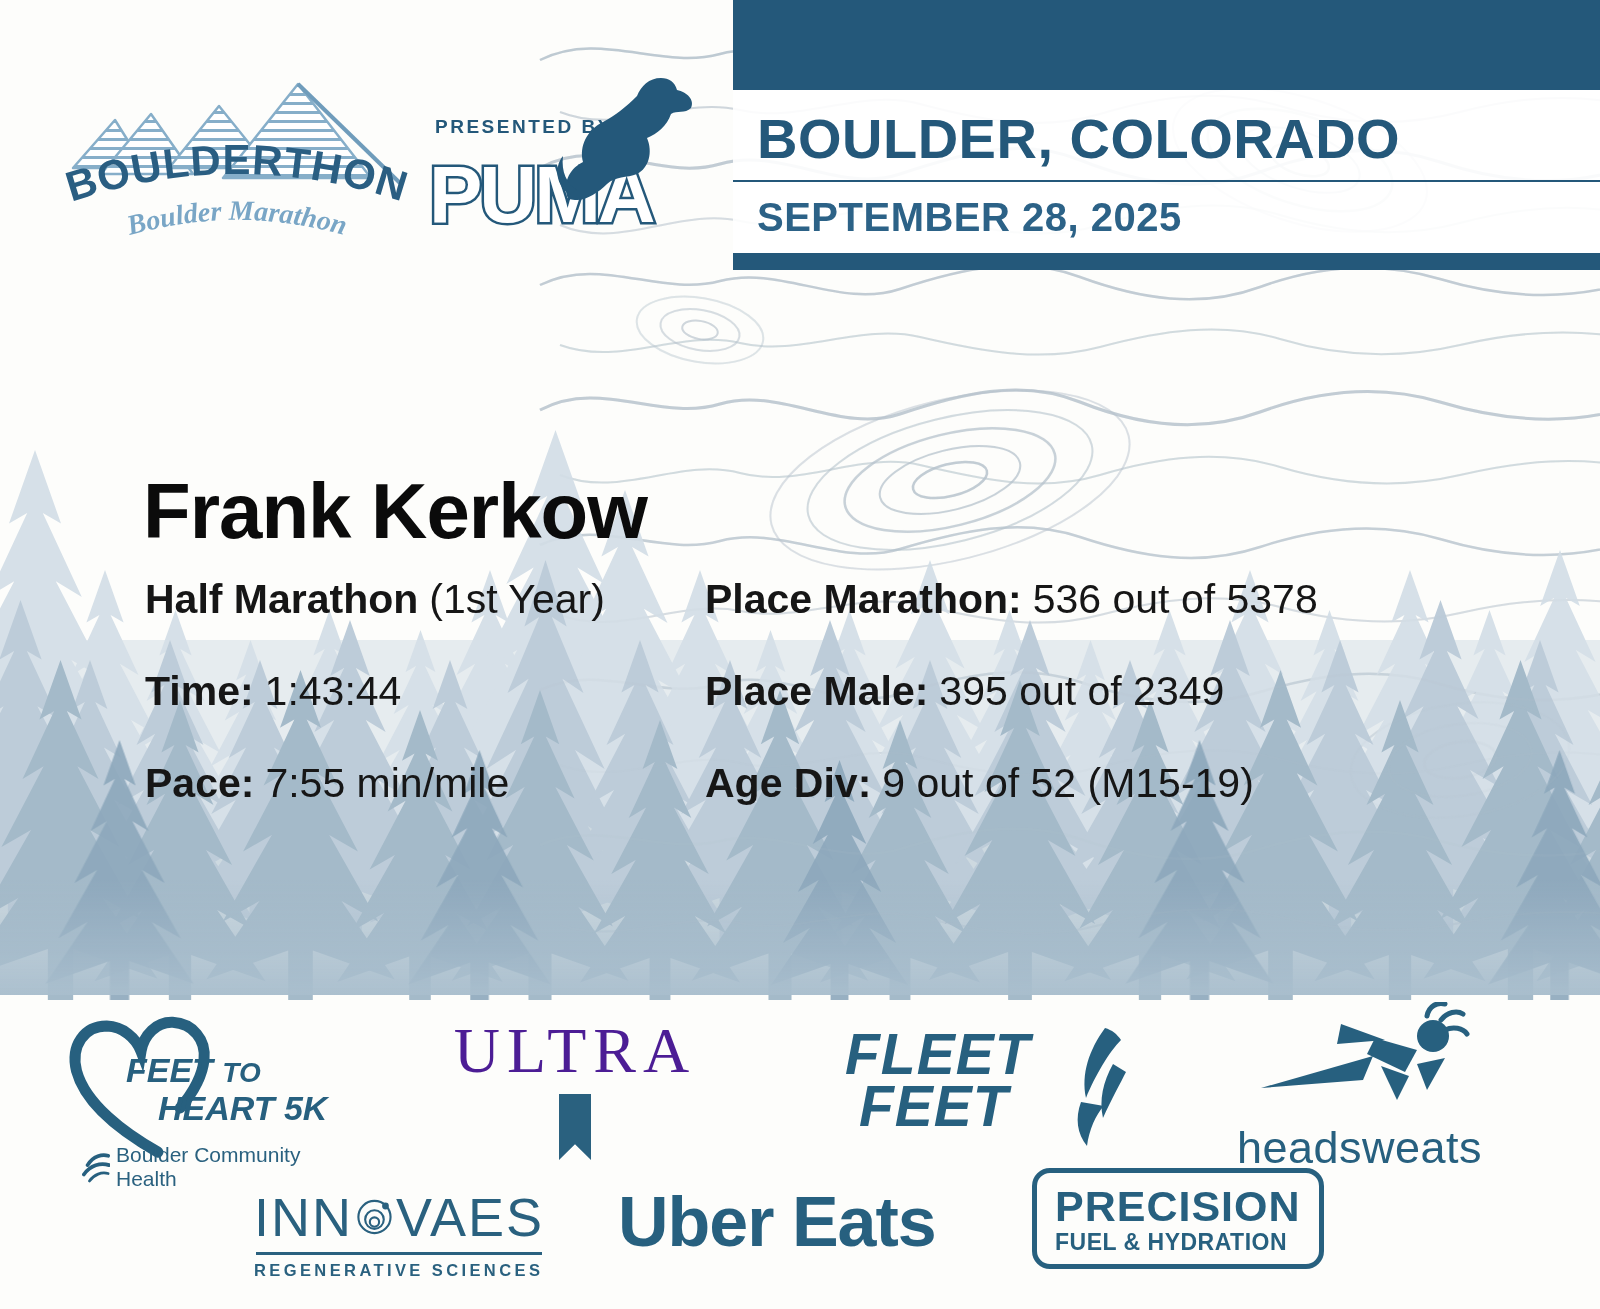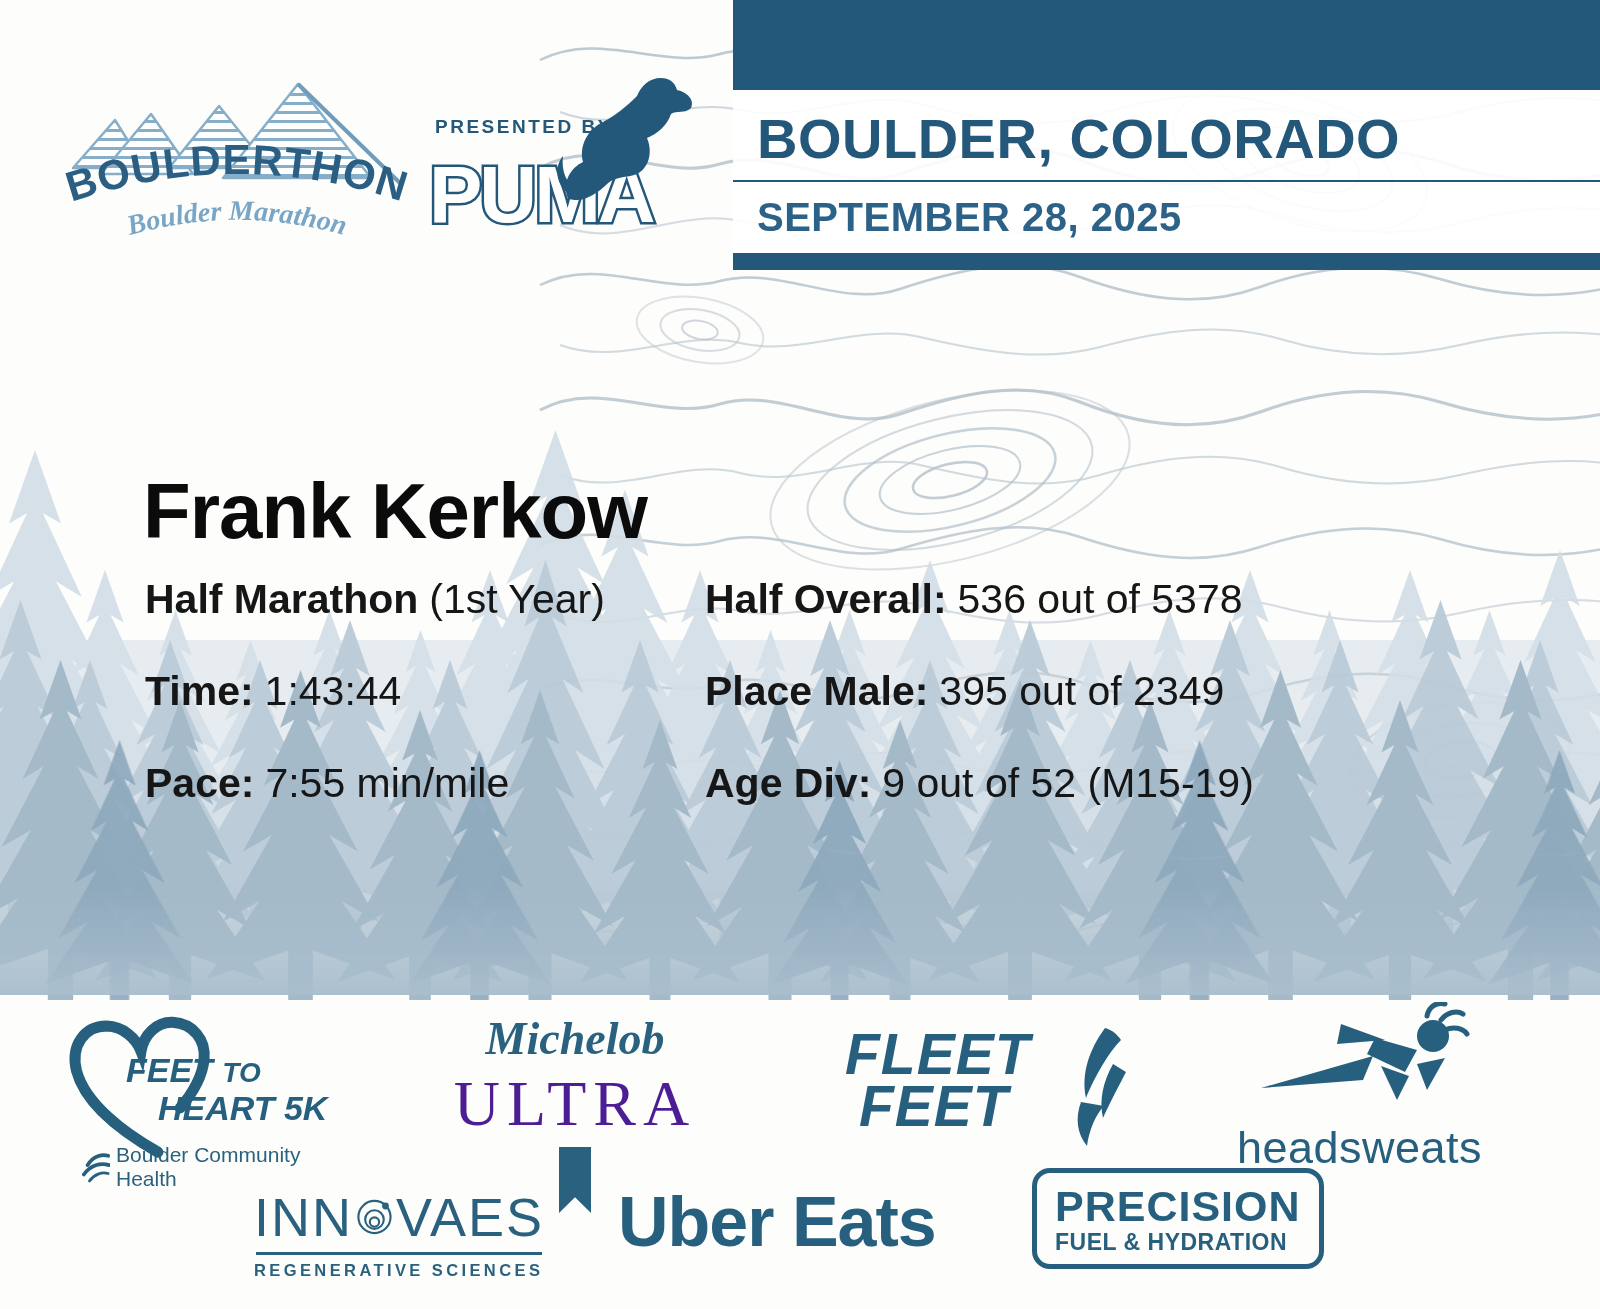--- a/index.html
+++ b/index.html
@@ -264,21 +264,21 @@
     <div class="stat-row">
       <span class="stat-label">Half Marathon</span><span class="stat-value">(1st Year)</span>
     </div>
     <div class="stat-row">
       <span class="stat-label">Time:</span><span class="stat-value">1:43:44</span>
     </div>
     <div class="stat-row">
       <span class="stat-label">Pace:</span><span class="stat-value">7:55 min/mile</span>
     </div>
     <div class="stat-row">
-      <span class="stat-label">Half Overall:</span><span class="stat-value">536 out of 5378</span>
+      <span class="stat-label">Place Marathon:</span><span class="stat-value">536 out of 5378</span>
     </div>
     <div class="stat-row">
       <span class="stat-label">Place Male:</span><span class="stat-value">395 out of 2349</span>
     </div>
     <div class="stat-row">
       <span class="stat-label">Age Div:</span><span class="stat-value">9 out of 52 (M15-19)</span>
     </div>
   </div>
 
   <div class="abs heart-block sp">
@@ -293,21 +293,20 @@
       <svg width="30" height="32" viewBox="0 0 30 32">
         <path d="M6,14 C12,4 22,2 28,4" fill="none" stroke="#27607f" stroke-width="4" stroke-linecap="round"></path>
         <path d="M2,24 C9,14 20,11 29,14" fill="none" stroke="#27607f" stroke-width="4" stroke-linecap="round"></path>
         <path d="M8,31 C13,24 21,21 28,23" fill="none" stroke="#27607f" stroke-width="3" stroke-linecap="round"></path>
       </svg>
       <span class="bch-text">Boulder Community Health</span>
     </div>
   </div>
 
   <div class="abs michelob-block sp">
-    <div class="mich-script">Michelob</div>
     <div class="mich-ultra">ULTRA</div>
     <div class="mich-ribbon"></div>
   </div>
 
   <div class="abs fleet-block sp">
     <div class="fleet-text">
       <div>FLEET</div>
       <div class="fleet-l2">FEET</div>
     </div>
     <svg width="74" height="122" viewBox="0 0 74 122">

